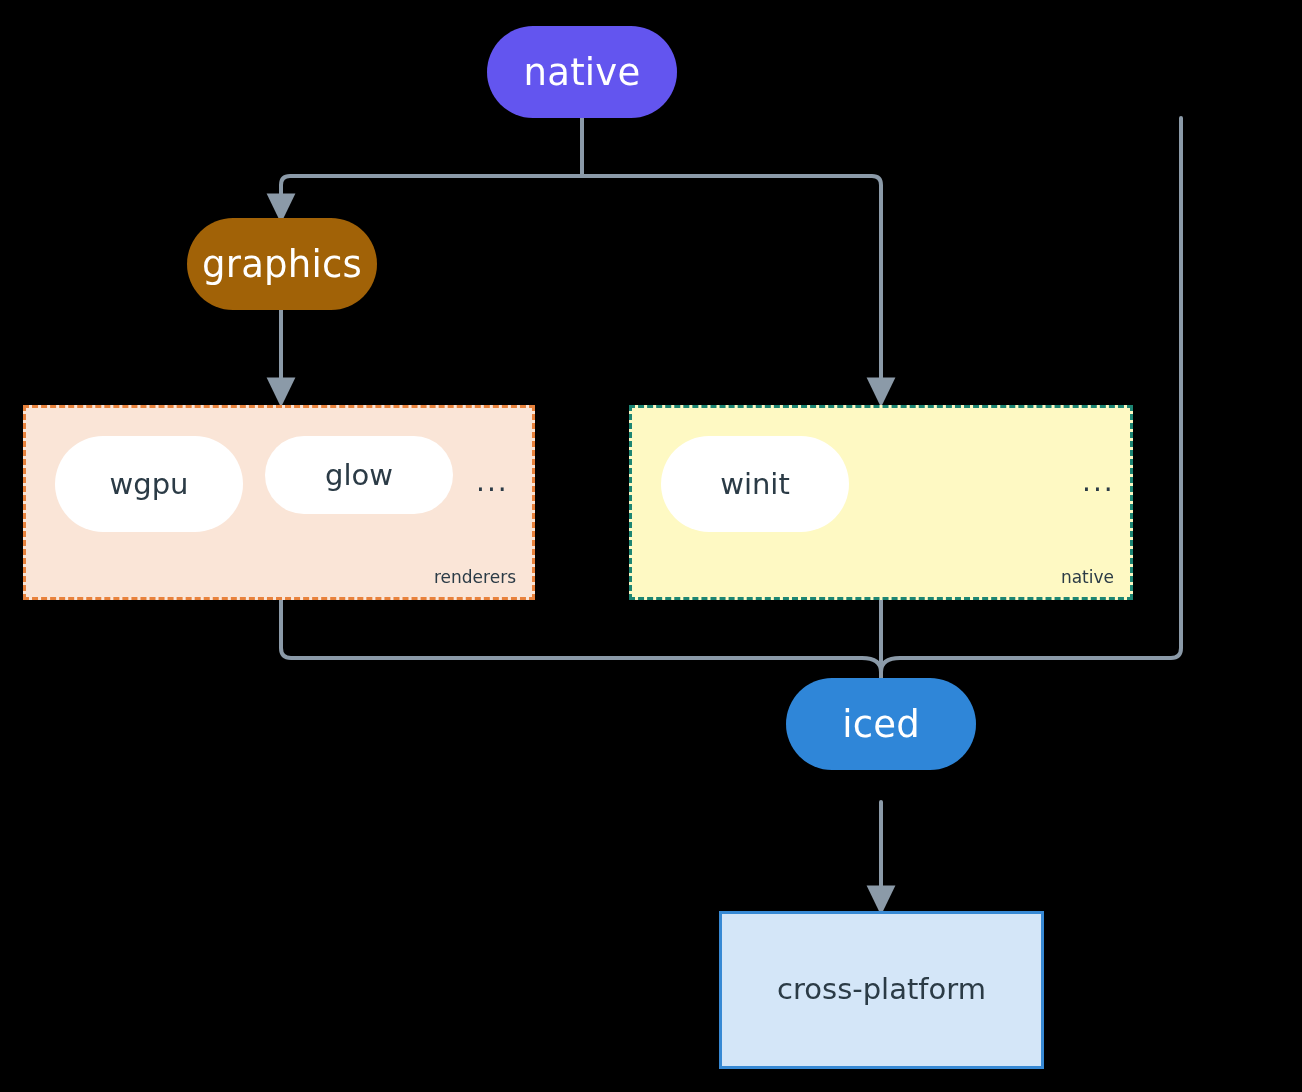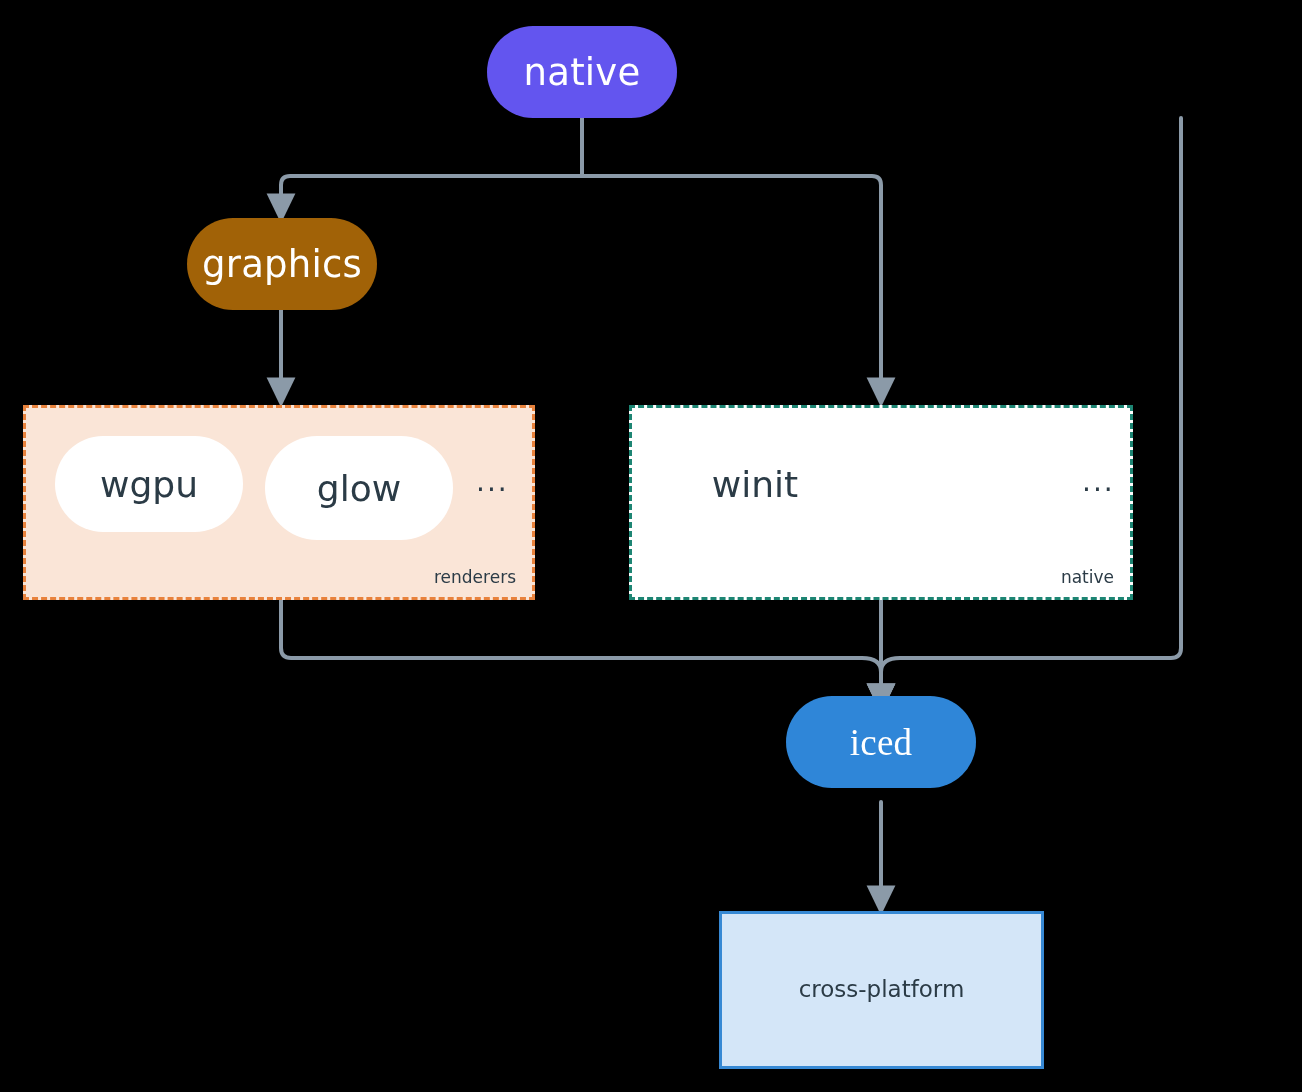--- a/index.html
+++ b/index.html
@@ -43,40 +43,39 @@
   }
   .pill.web {
     left: 1087px; top: 26px; width: 190px; height: 92px;
     background: #6355ef;
   }
   .pill.graphics {
     left: 187px; top: 218px; width: 190px; height: 92px;
     background: #a16207;
   }
   .pill.iced {
-    left: 786px; top: 696px; width: 190px; height: 92px;
+    left: 786px; top: 678px; width: 190px; height: 92px;
     background: #2f86d8;
-    font-family: Liberation Serif, serif;
   }
 
   
   .group {
     position: absolute;
     box-sizing: border-box;
     border-style: dashed;
     border-width: 3px;
   }
   .group.renderers {
     left: 23px; top: 405px; width: 512px; height: 195px;
     background: #fae5d7;
     border-color: #e8823c;
   }
   .group.shells {
     left: 629px; top: 405px; width: 504px; height: 195px;
-    background: #ffffff;
+    background: #fef9c3;
     border-color: #1d8573;
   }
   .group-label {
     position: absolute;
     right: 16px;
     bottom: 10px;
     font-size: 17px;
     color: #2b3b46;
     white-space: nowrap;
   }
@@ -84,25 +83,25 @@
   
   .leaf {
     position: absolute;
     display: flex;
     align-items: center;
     justify-content: center;
     box-sizing: border-box;
     background: #ffffff;
     border-radius: 999px;
     color: #2b3b46;
-    font-size: 36px;
+    font-size: 29px;
     white-space: nowrap;
   }
   .leaf.l1 { left: 29px; top: 28px; width: 188px; height: 96px; }
-  .leaf.l2 { left: 239px; top: 28px; width: 188px; height: 104px; }
+  .leaf.l2 { left: 239px; top: 28px; width: 188px; height: 78px; }
   .ellipsis {
     position: absolute;
     top: 60px;
     left: 450px;
     font-size: 28px;
     color: #2b3b46;
     letter-spacing: 2px;
     line-height: 1;
   }
 
@@ -111,21 +110,21 @@
     position: absolute;
     left: 719px; top: 911px; width: 325px; height: 158px;
     box-sizing: border-box;
     background: #d4e6f8;
     border: 3px solid #3789d4;
     display: flex;
     flex-direction: column;
     align-items: center;
     justify-content: center;
     color: #2b3b46;
-    font-size: 23px;
+    font-size: 29px;
     line-height: 1.65;
     text-align: center;
   }
 </style>
 </head>
 <body>
 
 <div id="stage">
 
   <svg id="edges" viewBox="0 0 1302 1092" xmlns="http://www.w3.org/2000/svg">

